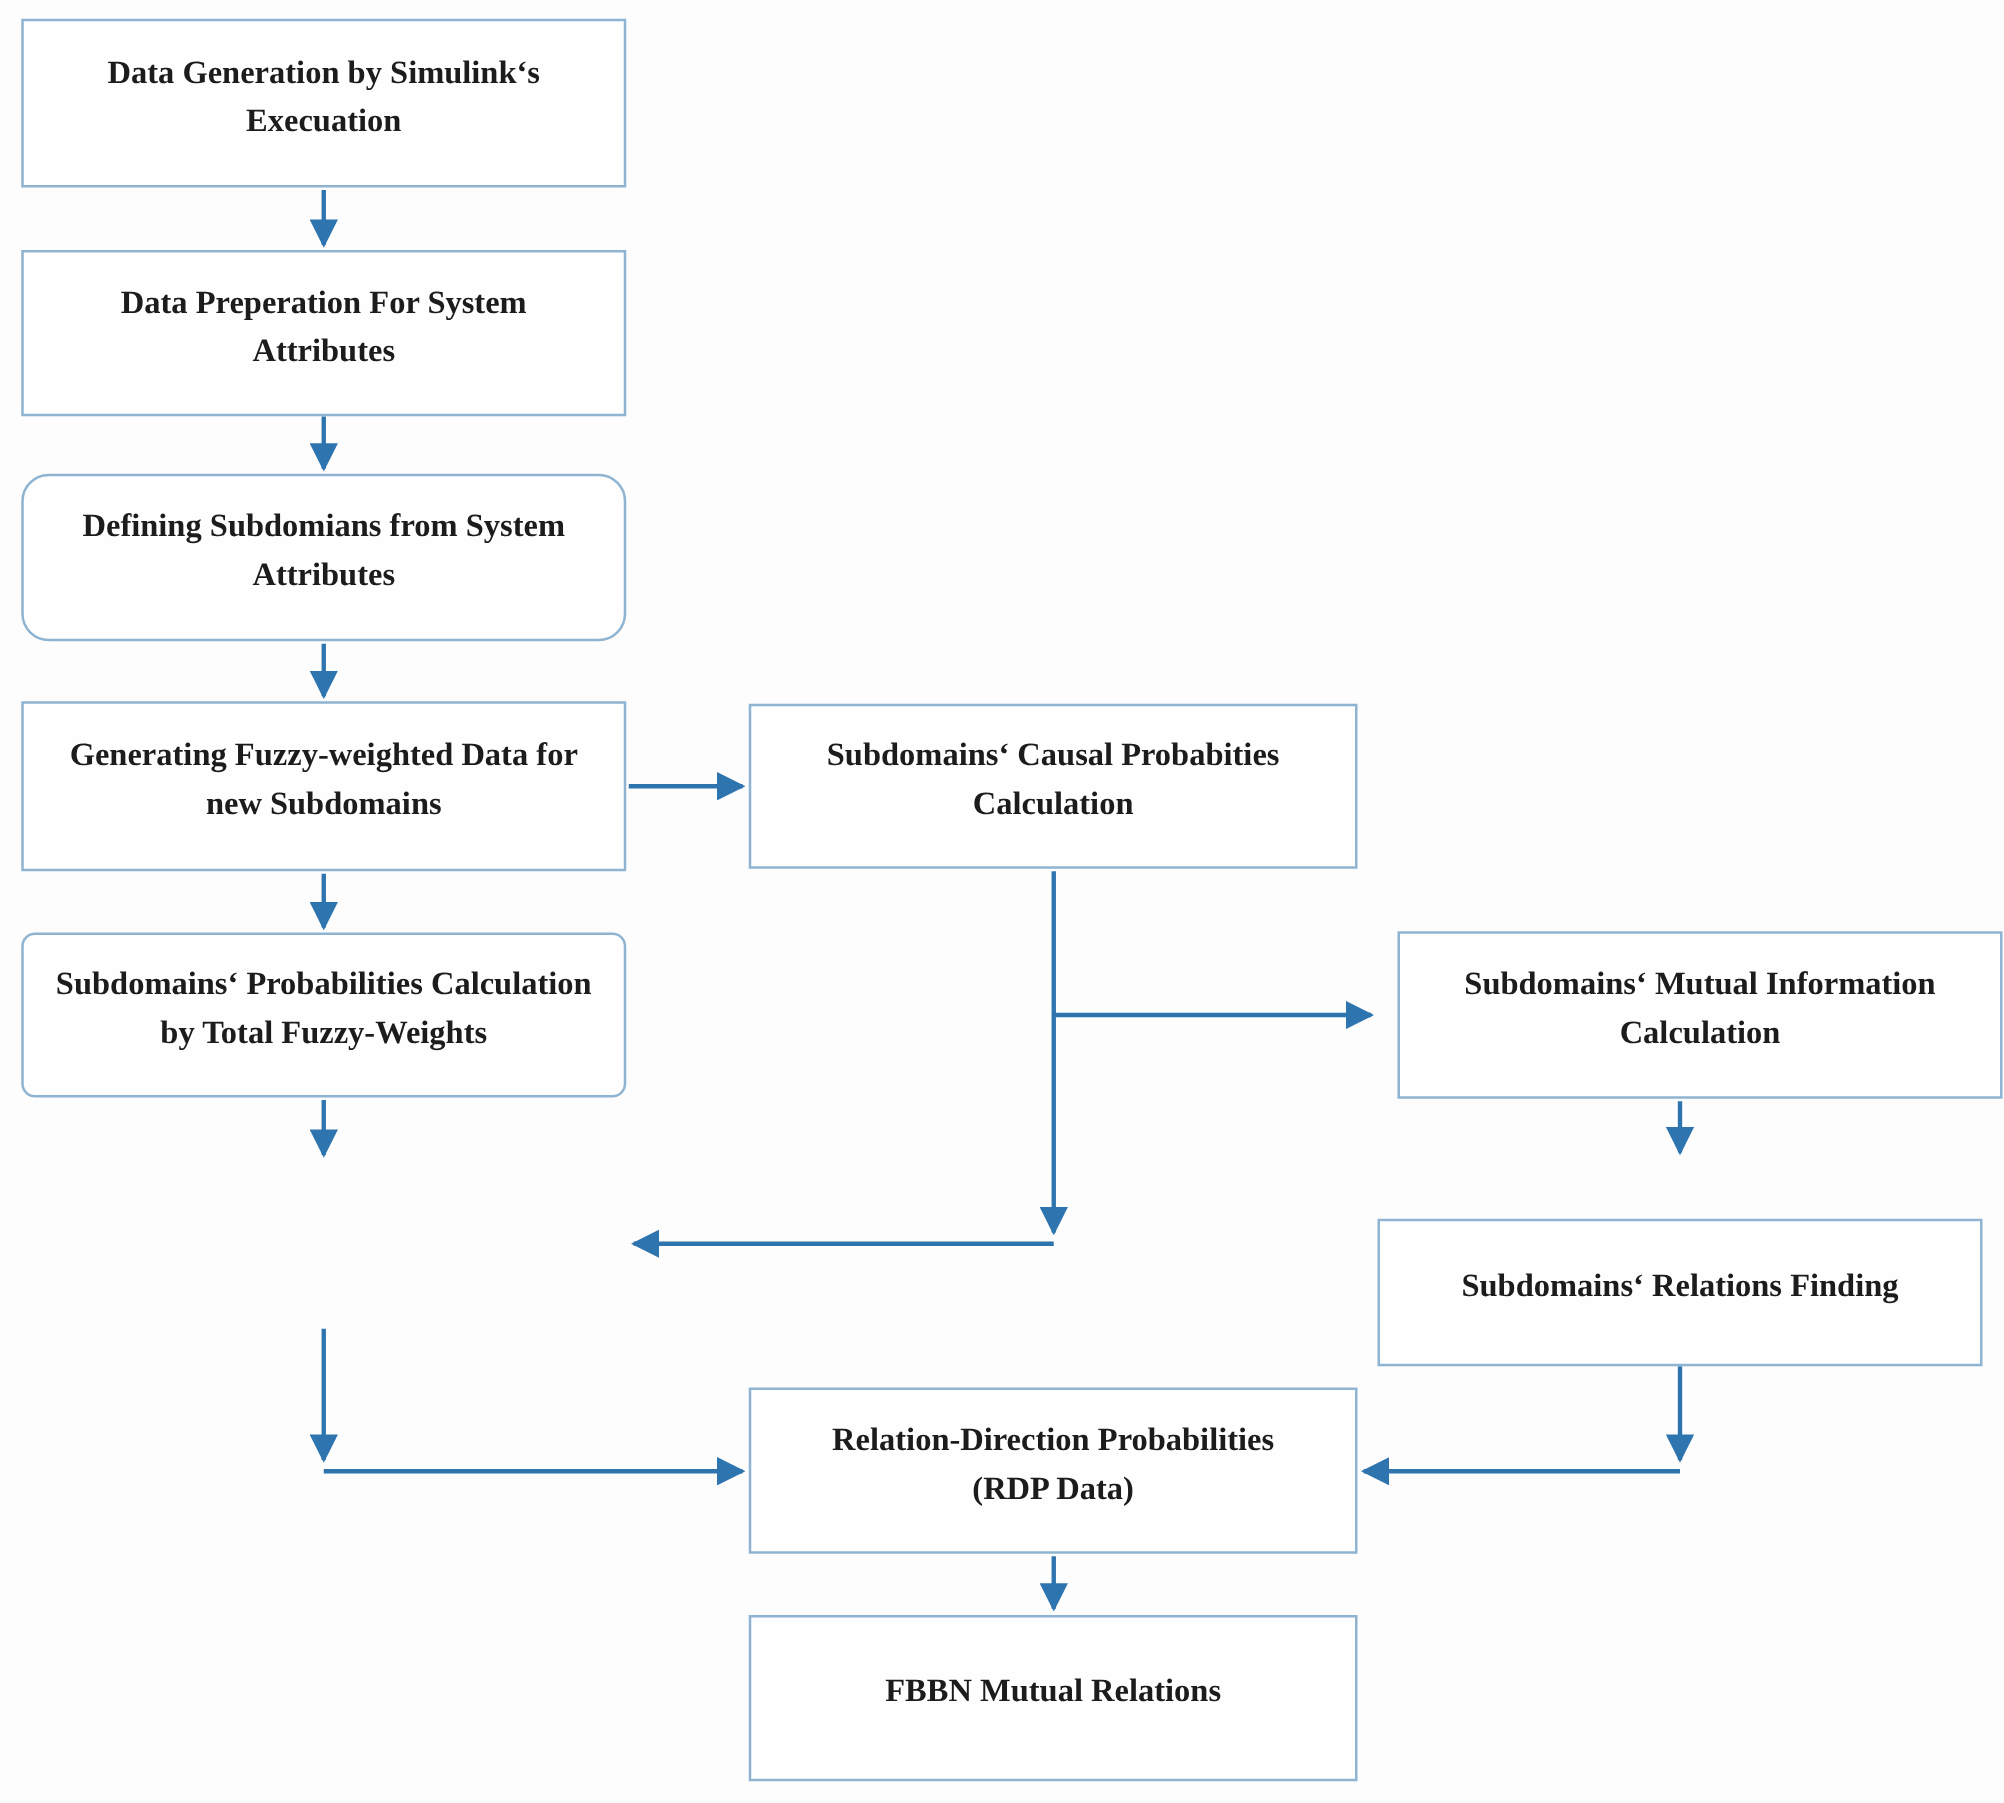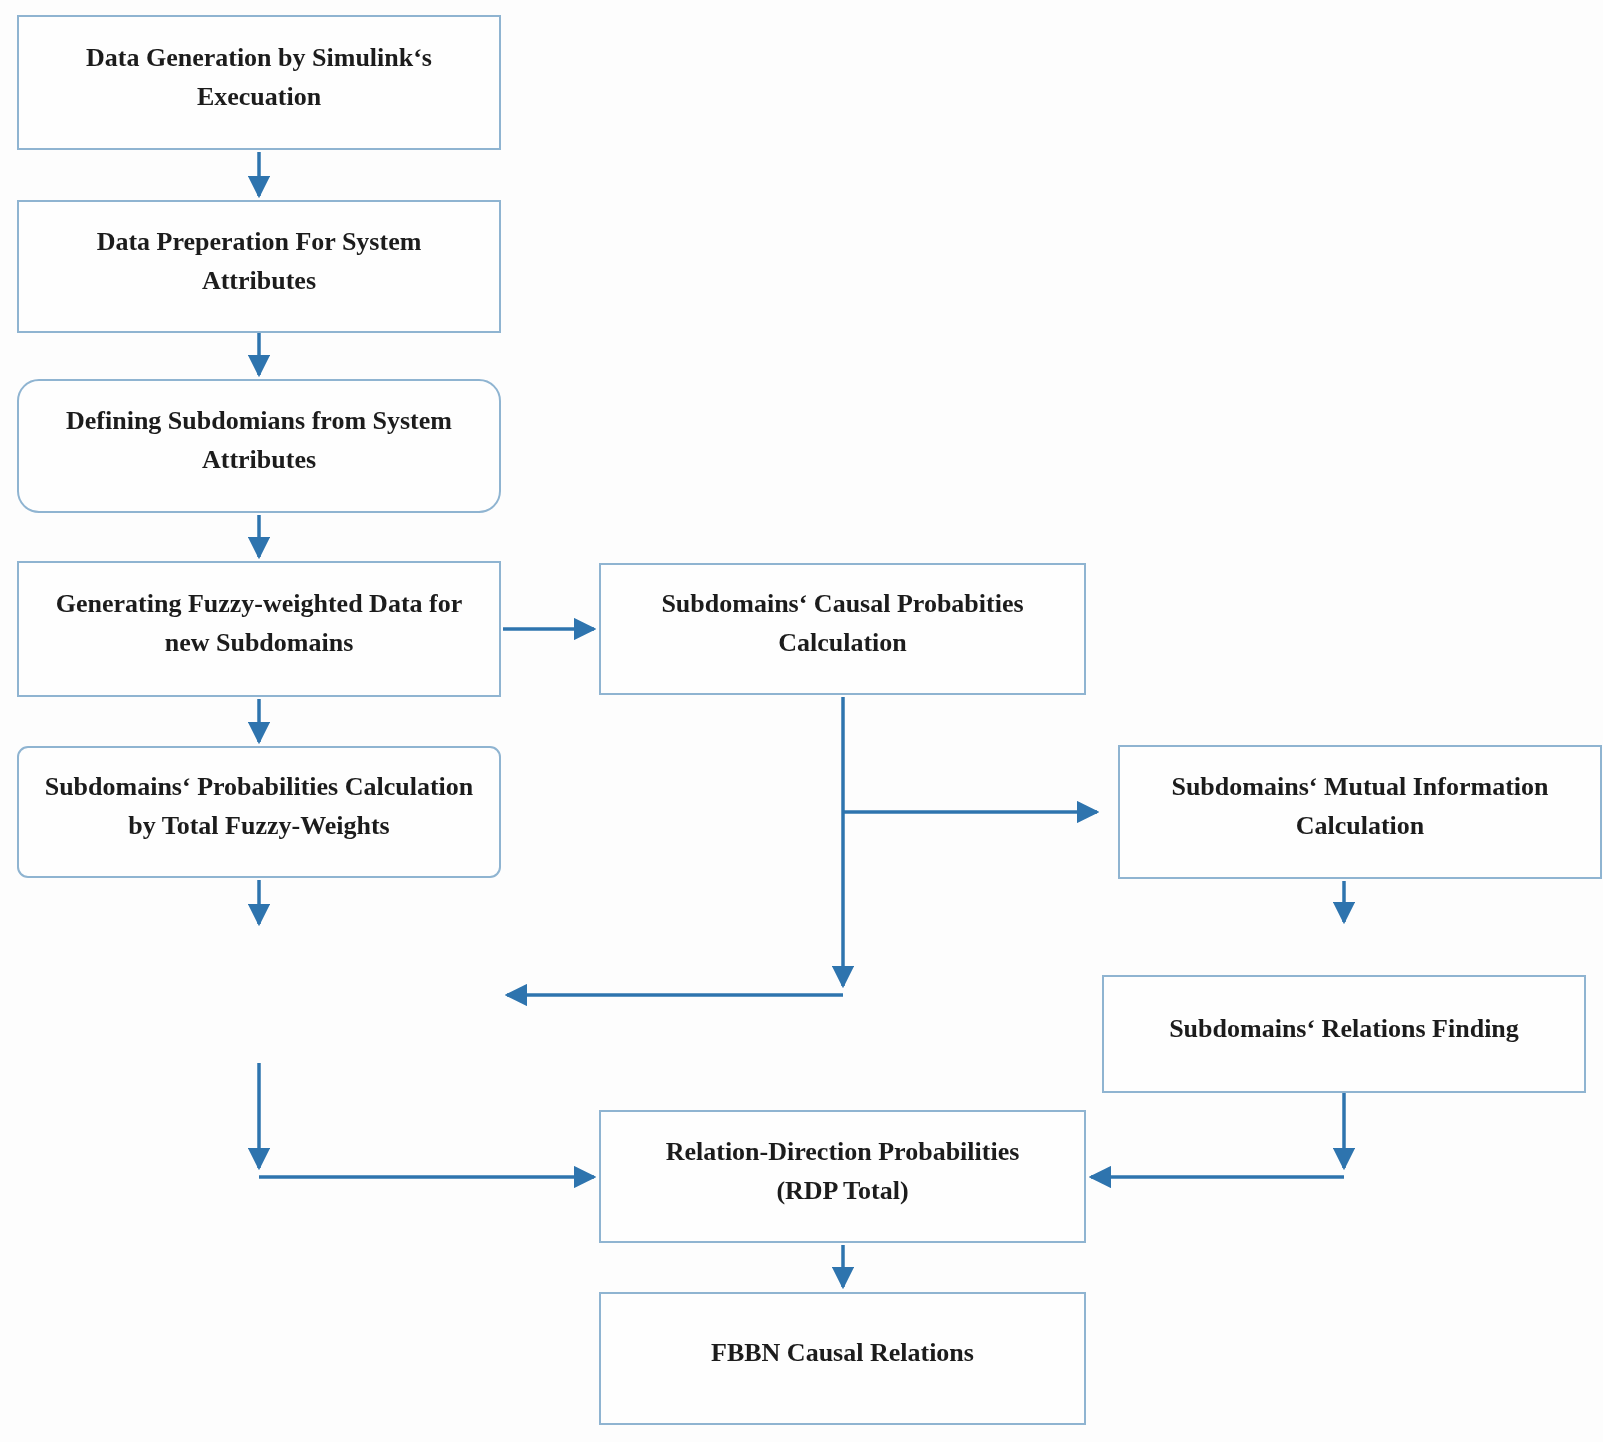--- a/index.html
+++ b/index.html
@@ -135,20 +135,20 @@
     <span class="node-label">Subdomains‘ Mutual Information
 Calculation</span>
   </div>
 
   <div class="node" style="left:1102px; top:975px; width:484px; height:118px;">
     <span class="node-label">Subdomains‘ Relations Finding</span>
   </div>
 
   <div class="node" style="left:599px; top:1110px; width:487px; height:133px;">
     <span class="node-label">Relation-Direction Probabilities
-(RDP Total)</span>
+(RDP Data)</span>
   </div>
 
   <div class="node" style="left:599px; top:1292px; width:487px; height:133px;">
-    <span class="node-label">FBBN Causal Relations</span>
+    <span class="node-label">FBBN Mutual Relations</span>
   </div>
 
 </div>
 
 </body></html>

